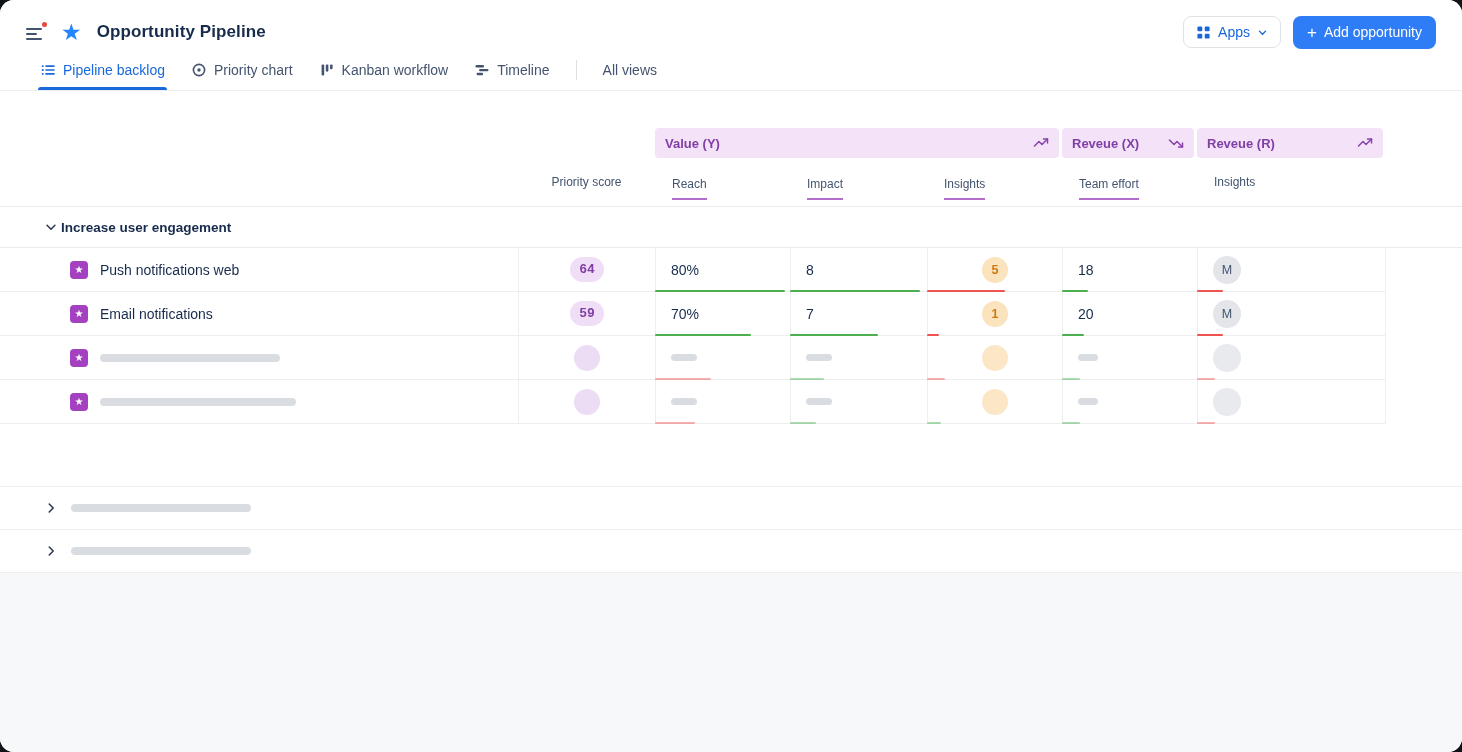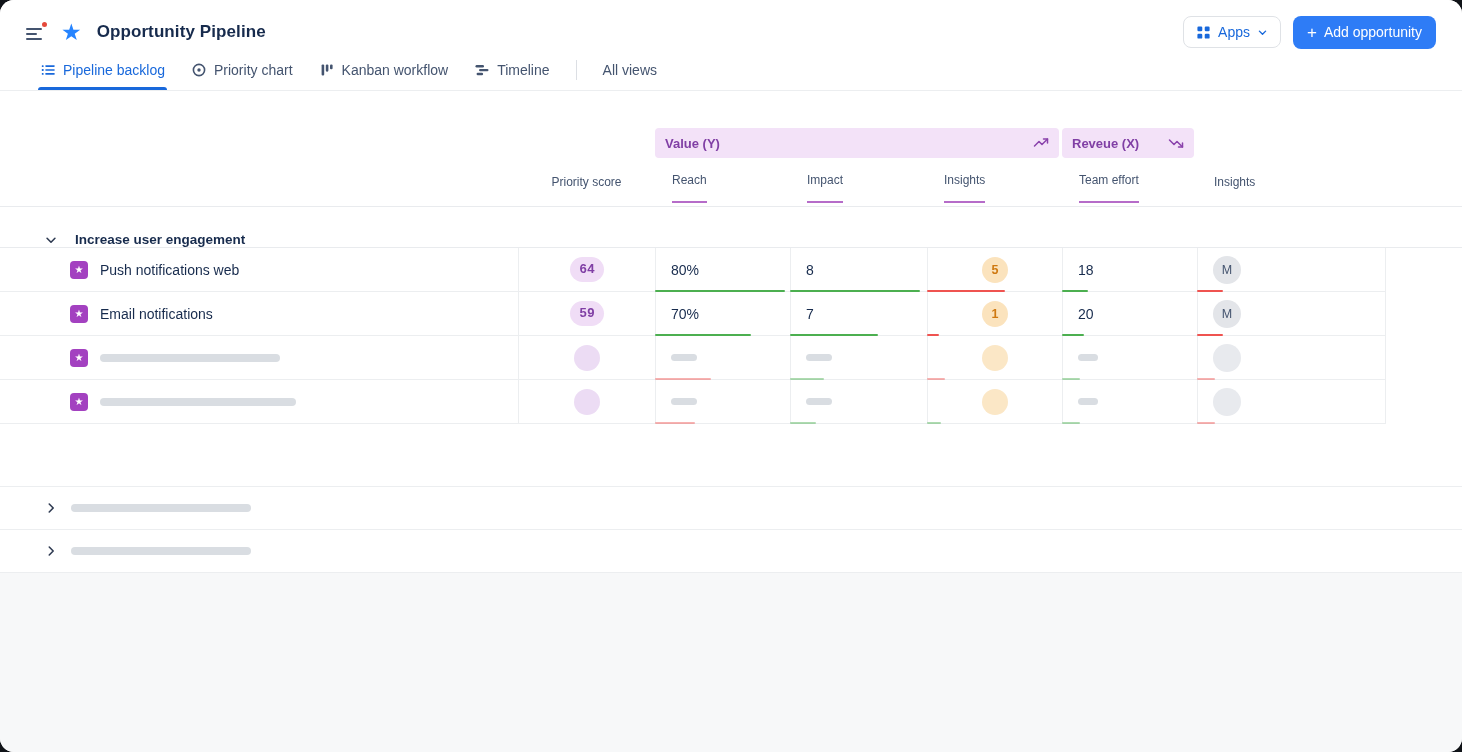--- a/index.html
+++ b/index.html
@@ -61,25 +61,25 @@
     height: 30px; margin-right: 3px; background: #f3e2f8; border-radius: 4px;
     display: flex; align-items: center; justify-content: space-between;
     padding: 0 10px; color: #803fa5; font-size: 13px; font-weight: 700; cursor: pointer;
   }
 
   .grid { display: grid; grid-template-columns: 518px 137px 135px 137px 135px 135px 189px; width: 1386px; }
 
   .subheader { height: 48px; align-items: center; }
   .subheader .c { display: flex; align-items: center; padding-left: 17px; font-size: 12px; color: #44546f; cursor: pointer; }
   .subheader .c.score { justify-content: center; padding-left: 0; }
-  .hlabel.u-purple { padding-bottom: 14px; border-bottom: 2px solid #b66cc9; margin-top: 12px; text-align: center; }
+  .hlabel.u-purple { padding-bottom: 7px; border-bottom: 2px solid #b66cc9; margin-top: 12px; text-align: center; }
 
   .section-row {
     height: 42px; border-top: 1px solid #e9ebee; border-bottom: 1px solid #e9ebee;
-    display: flex; align-items: flex-end; gap: 17px; padding-left: 44px;
+    display: flex; align-items: center; gap: 3px; padding-left: 44px;
     font-size: 13.5px; font-weight: 700; color: #172b4d; cursor: pointer;
   }
 
   .row { height: 44px; }
   .row .cell {
     border-left: 1px solid #eceef0; border-bottom: 1px solid #eceef0;
     display: flex; align-items: center; padding-left: 15px; position: relative; font-size: 14px;
   }
   .row .cell.name { border-left: none; padding-left: 70px; gap: 12px; }
   .row .cell.score, .row .cell.insights { justify-content: center; padding-left: 0; }
@@ -211,20 +211,27 @@
             <path d="M10.5 4h4v4"></path>
         </svg>
       </div>
       <div class="band">
         <span>Reveue (X)</span>
         <svg width="16" height="16" viewBox="0 0 16 16" fill="none" stroke="#8a42ab" stroke-width="1.5" stroke-linecap="round" stroke-linejoin="round">
           <path d="M1.5 5L6 9.5l3-3L14.5 12"></path>
             <path d="M10.5 12h4V8"></path>
         </svg>
       </div>
+      <div class="band">
+        <span>Reveue (R)</span>
+        <svg width="16" height="16" viewBox="0 0 16 16" fill="none" stroke="#8a42ab" stroke-width="1.5" stroke-linecap="round" stroke-linejoin="round">
+          <path d="M1.5 11L6 6.5l3 3L14.5 4"></path>
+            <path d="M10.5 4h4v4"></path>
+        </svg>
+      </div>
     </div>
 
     <div class="grid subheader">
       <div></div>
       <div class="c score">
         <span class="hlabel">Priority score</span>
       </div>
       <div class="c">
         <span class="hlabel u-purple">Reach</span>
       </div>

